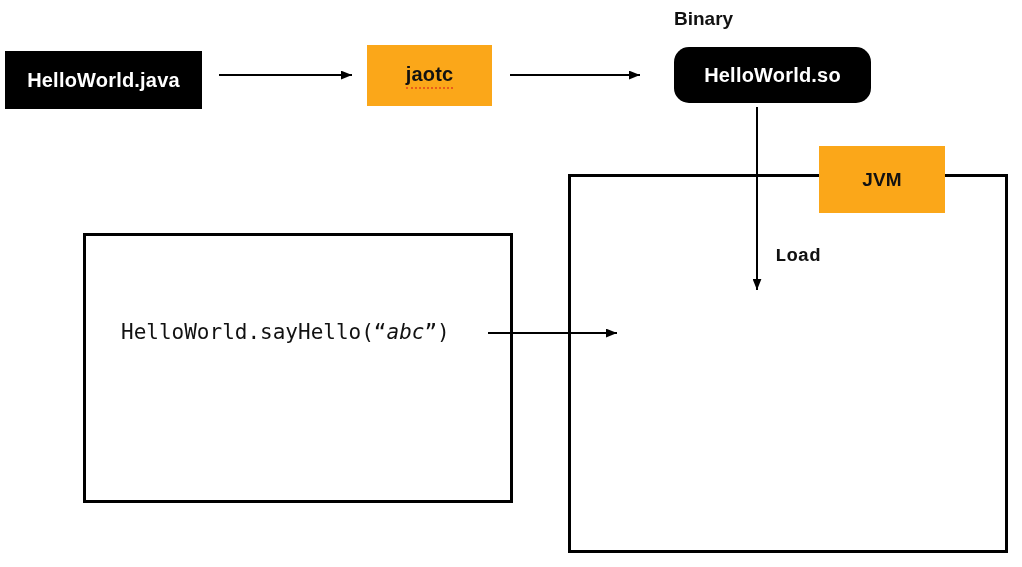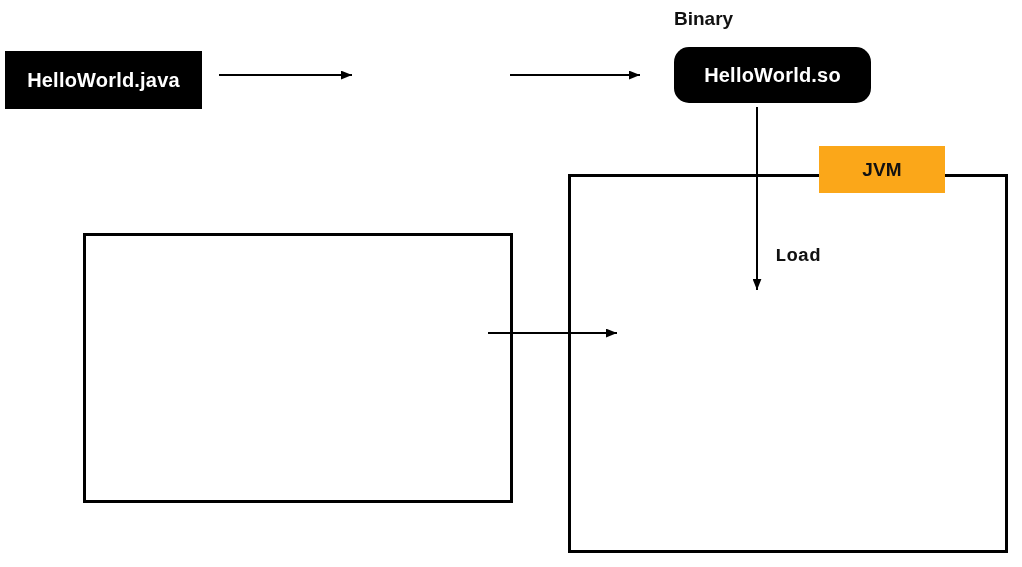--- a/index.html
+++ b/index.html
@@ -79,37 +79,43 @@
 <body>
 
 <div class="canvas">
 
   <div class="caption caption--centered" style="left: 674px; top: 8px; width: 197px;">Binary</div>
 
   <div class="node node--black" style="left: 5px; top: 45px; width: 197px; height: 58px; margin-top: 6px;">
     <span>HelloWorld.java</span>
   </div>
 
+  <div class="node node--orange" style="left: 367px; top: 45px; width: 125px; height: 61px;">
+    <span class="spellcheck-underline">jaotc</span>
+  </div>
 
   <div class="node node--black" style="left: 674px; top: 47px; width: 197px; height: 56px; border-radius: 15px;">
     <span>HelloWorld.so</span>
   </div>
 
   <div class="container-box" style="left: 568px; top: 174px; width: 440px; height: 379px;"></div>
 
-  <div class="node node--orange jvm-tab" style="left: 819px; top: 146px; width: 126px; height: 47px;">
+  <div class="node node--orange jvm-tab" style="left: 819px; top: 146px; width: 126px; height: 67px;">
     <span>JVM</span>
   </div>
 
   <div class="caption" style="left: 775px; top: 245px; font-family: Liberation Mono, monospace;">Load</div>
 
 
 
   <div class="container-box" style="left: 83px; top: 233px; width: 430px; height: 270px;"></div>
 
+  <div class="code-line" style="left: 121px; top: 320px;">
+    <span>HelloWorld.sayHello(“</span><span class="arg-italic">abc</span><span>”)</span>
+  </div>
 
   <svg class="arrow-layer" width="1022" height="567" viewBox="0 0 1022 567">
     <defs>
       <marker id="ah" viewBox="0 0 10 8" refX="10" refY="4" markerWidth="11" markerHeight="9" markerUnits="userSpaceOnUse" orient="auto">
         <path d="M0,0 L10,4 L0,8 Z" fill="#000000"></path>
       </marker>
     </defs>
     <line x1="219" y1="75" x2="352" y2="75" stroke="#000000" stroke-width="2" marker-end="url(#ah)"></line>
     <line x1="510" y1="75" x2="640" y2="75" stroke="#000000" stroke-width="2" marker-end="url(#ah)"></line>
     <line x1="757" y1="107" x2="757" y2="290" stroke="#000000" stroke-width="2" marker-end="url(#ah)"></line>

